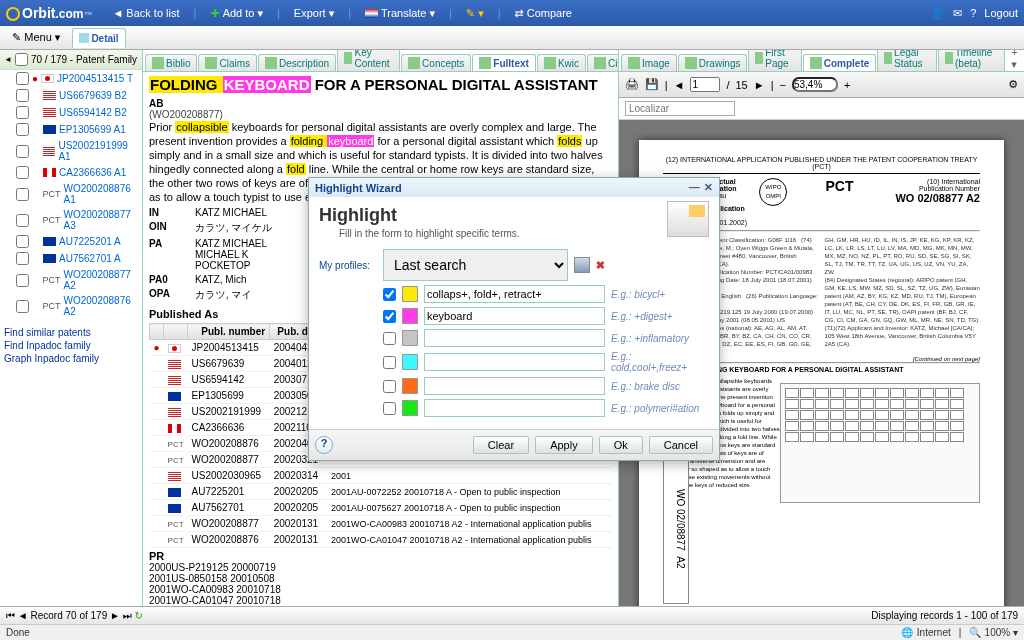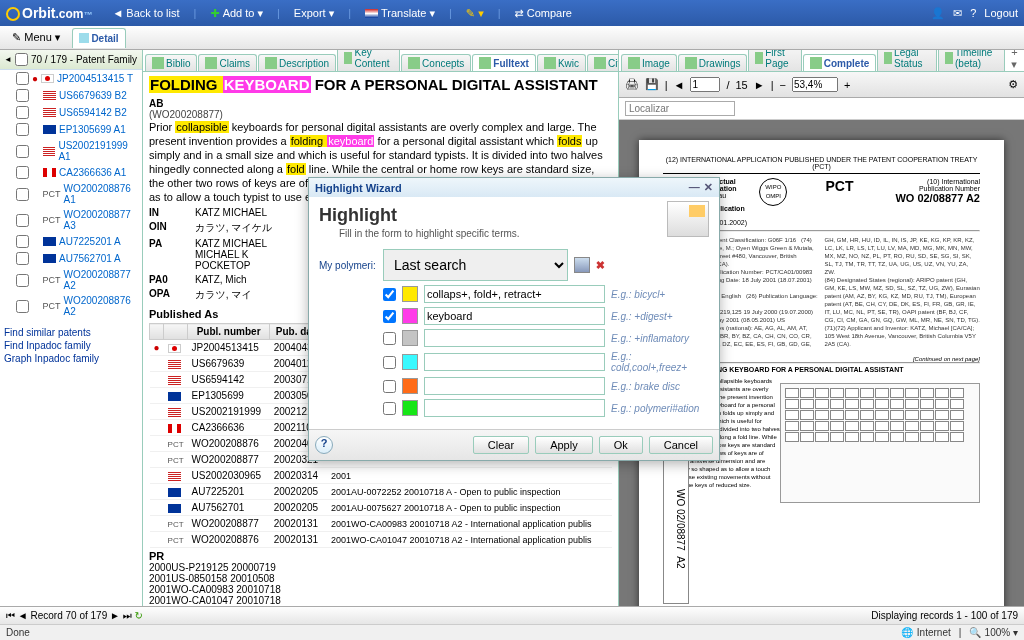--- a/index.html
+++ b/index.html
@@ -24,21 +24,21 @@
 .toollinks{padding:6px 4px;font-size:10px;color:#003399}
 .toollinks div{margin:2px 0;cursor:pointer}
 .doctitle{font-size:15px;font-weight:bold;margin-bottom:4px}
 .hl-y{background:#ffe900;padding:0 1px}
 .hl-m{background:#ff3be8;color:#fff;padding:0 1px}
 .section-label{font-size:10px;font-weight:bold;margin-top:5px}
 .bodytext{font-size:11px;line-height:14px}
 .datarow{display:flex;gap:8px;margin:3px 0;font-size:10px}
 .datarow .lbl{width:38px;font-weight:bold}
 table.pub{width:100%;border-collapse:collapse;font-size:10px;margin-top:3px}
-table.pub th{background:linear-gradient(#f6f6f6,#e0e0e0);text-align:center;padding:2px 4px;border:1px solid #ccc}
+table.pub th{background:linear-gradient(#f6f6f6,#e0e0e0);text-align:right;padding:2px 4px;border:1px solid #ccc}
 table.pub td{padding:2px 4px;border-bottom:1px solid #f0f0f0}
 .docviewer-tb{height:26px;background:linear-gradient(#f7f7f7,#e2e2e2);border-bottom:1px solid #aaa;display:flex;align-items:center;gap:6px;padding:0 6px;font-size:11px}
 .docviewer-tb input{width:30px;font-size:10px}
 .docimg{background:#777;height:calc(100% - 26px);padding:20px;overflow:hidden}
 .docpage{background:#fff;width:100%;height:100%;box-shadow:0 0 8px rgba(0,0,0,.6);padding:16px 24px;font-size:8px;overflow:hidden}
 .dlgmask{position:absolute;top:0;left:0;right:0;bottom:0;pointer-events:none}
 .dialog{position:absolute;left:308px;top:177px;width:412px;background:#fff;border:1px solid #8aa;box-shadow:0 3px 12px rgba(0,0,0,.3);font-size:11px}
 .dialog-hd{background:linear-gradient(#eef6fb,#d9e9f5);padding:3px 6px;font-weight:bold;color:#15428b;display:flex;align-items:center}
 .dialog-hd .close{margin-left:auto;color:#557;cursor:pointer;display:flex;gap:4px}
 .dialog-body{padding:8px 10px}
@@ -364,21 +364,21 @@
       </div>
     <div class="docviewer-tb">
       <span>🖨</span>
       <span>💾</span>
       <span>|</span>
       <span>◄</span>
       <input type="text" value="1" style=""> / <span>15</span>
       <span>►</span>
       <span>|</span>
       <span>−</span>
-      <input type="text" style="width: 46px;" value="53,4%">
+      <input type="text" style="width: 46px; border-radius: 7px;" value="53,4%">
       <span>+</span>
       <span style="margin-left:auto">⚙</span>
     </div>
     <div style="padding:3px 6px;border-bottom:1px solid #ccc">
       <input type="text" style="width: 110px; font-size: 10px; padding: 1px 3px; border: 1px solid rgb(170, 170, 170);" placeholder="Localizar">
     </div>
     <div class="docimg">
       <div class="docpage">
           <div class="pagewrap">
         <div style="text-align:center;font-size:7px;border-bottom:1px solid #000;padding-bottom:3px">(12) INTERNATIONAL APPLICATION PUBLISHED UNDER THE PATENT COOPERATION TREATY (PCT)</div>
@@ -490,21 +490,21 @@
       <span class="close">
           <span>—</span>
           <span>✕</span>
         </span>
     </div>
     <div class="dialog-body">
       <div class="hlwizicon"></div>
       <div class="hlhead">Highlight</div>
       <div class="hlsub">Fill in the form to highlight specific terms.</div>
       <div class="hlrow">
-        <label>My polymeri:</label>
+        <label>My profiles:</label>
         <select><option>Last search</option></select>
         <span style="width:16px;height:16px;border:1px solid #888;background:linear-gradient(#cde,#89b)"></span>
         <span style="color:#c33;font-weight:bold">✖</span>
         <span class="eg"></span>
       </div>
       <div id="hlrows">
           <div class="hlrow">
             <label></label>
             <input type="checkbox" checked="" style="">
             <span class="sw" style="background:#ffe900"></span>

